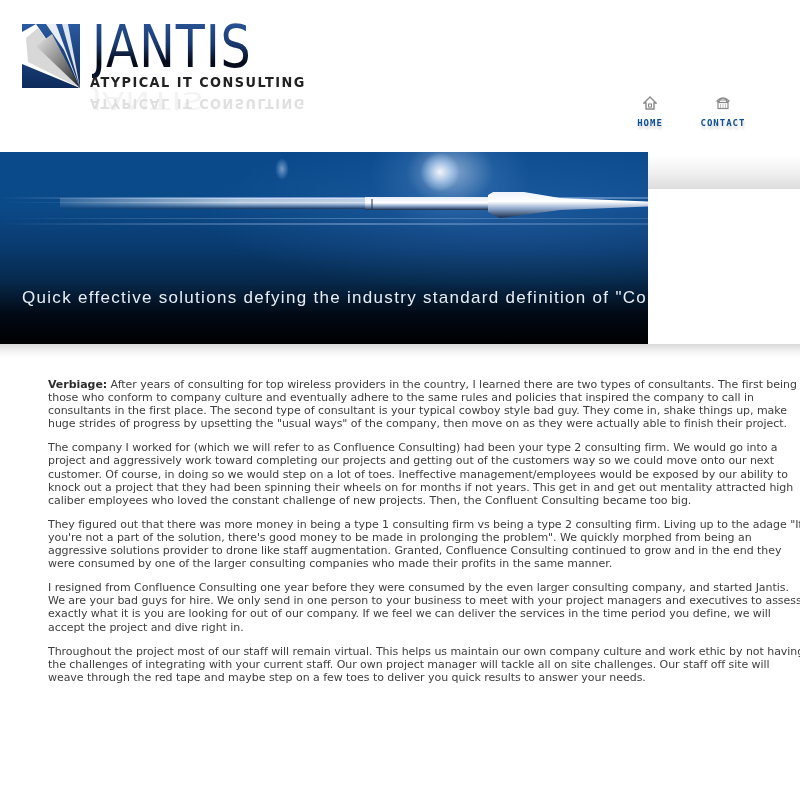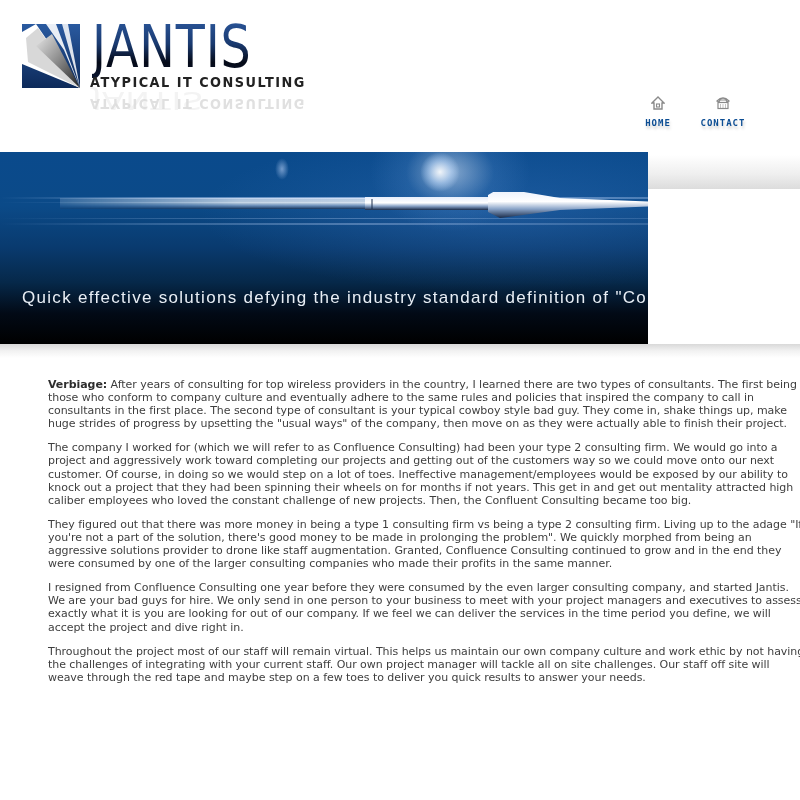--- a/index.html
+++ b/index.html
@@ -46,21 +46,21 @@
   .nav-item {
     position: absolute; top: 0; text-align: center; cursor: pointer; text-decoration: none;
   }
   .nav-item .ico { display: block; margin: 0 auto; width: 14px; height: 14px; }
   .nav-item .lbl {
     display: block; margin-top: 8px;
     font-family: "DejaVu Sans Mono", monospace; font-weight: bold;
     font-size: 9px; letter-spacing: 1px; color: #0d4e94;
     text-shadow: 1px 3px 3px rgba(0,0,0,.18);
   }
-  .nav-home { left: 20px; width: 36px; }
+  .nav-home { left: 12px; width: 36px; }
   .nav-contact { left: 74px; width: 58px; text-align: center; }
 
   
   .banner {
     position: absolute; left: 0; top: 152px; width: 648px; height: 192px;
     background:
       radial-gradient(ellipse 80px 60px at 450px 20px, rgba(230,240,255,.55) 0%, rgba(120,170,230,.15) 55%, rgba(0,0,0,0) 100%),
       radial-gradient(ellipse 300px 80px at 500px 60px, rgba(60,120,200,.35) 0%, rgba(0,0,0,0) 100%),
       linear-gradient(to bottom, #0a4a8c 0%, #0b4a88 28%, #093a6e 50%, #062849 68%, #020a16 84%, #000000 100%);
     overflow: hidden;

